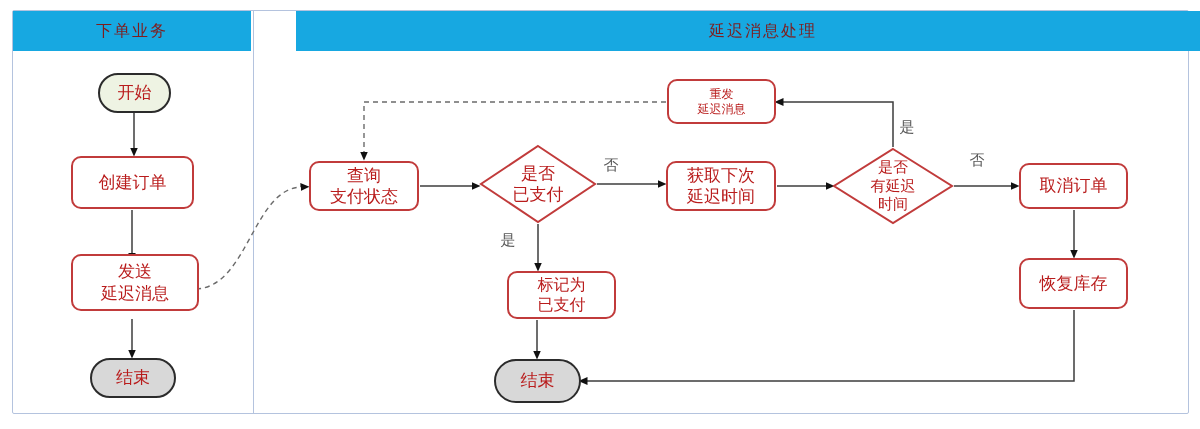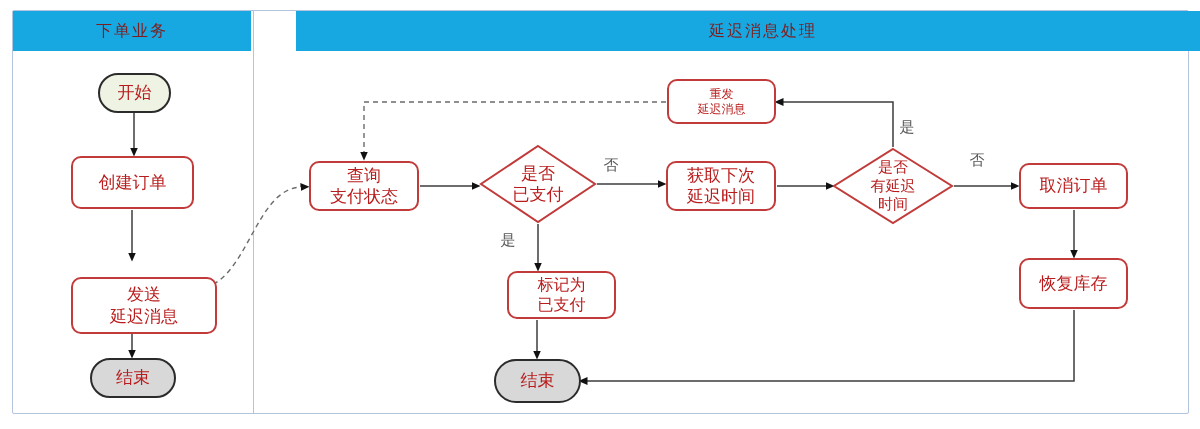--- a/index.html
+++ b/index.html
@@ -84,21 +84,21 @@
     <path class="e" d="M1061,199 V239" marker-end="url(#arr)"></path>
     <path class="e" d="M1061,299 V370 H574" marker-end="url(#arr)"></path>
   </svg>
 
   <div class="node pill pill-start" style="left:85px;top:62px;width:73px;height:40px;">
     <span>开始</span>
   </div>
   <div class="node rect" style="left:58px;top:145px;width:123px;height:53px;justify-content:center;">
     <span>创建订单</span>
   </div>
-  <div class="node rect" style="left:58px;top:266px;width:146px;height:57px;">
+  <div class="node rect" style="left:58px;top:243px;width:128px;height:57px;">
     <span>发送
 延迟消息</span>
   </div>
   <div class="node pill pill-end" style="left:77px;top:347px;width:86px;height:40px;">
     <span>结束</span>
   </div>
 
   <div class="node rect" style="left:296px;top:150px;width:110px;height:50px;justify-content:center;">
     <span>查询
 支付状态</span>

